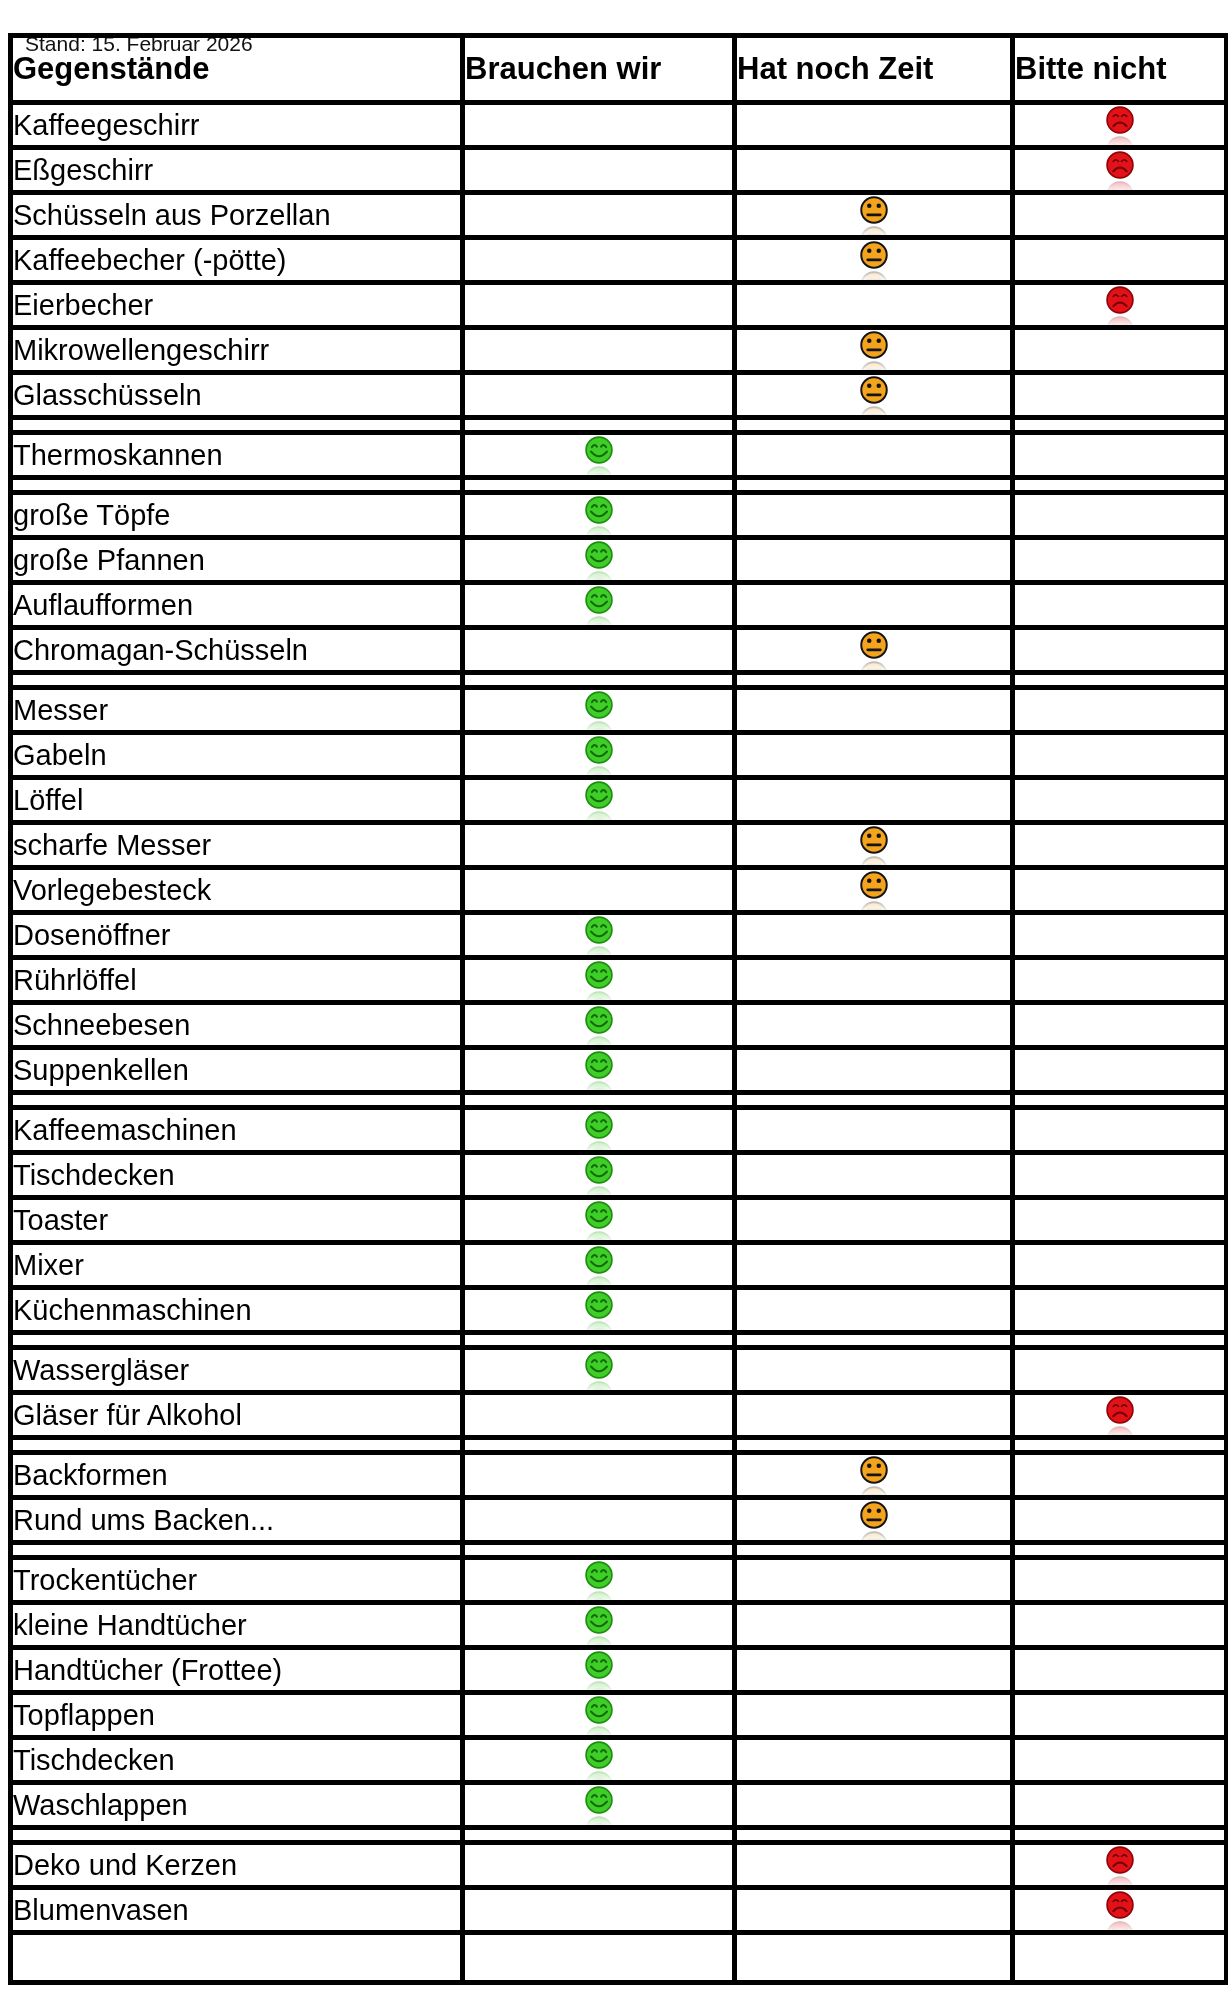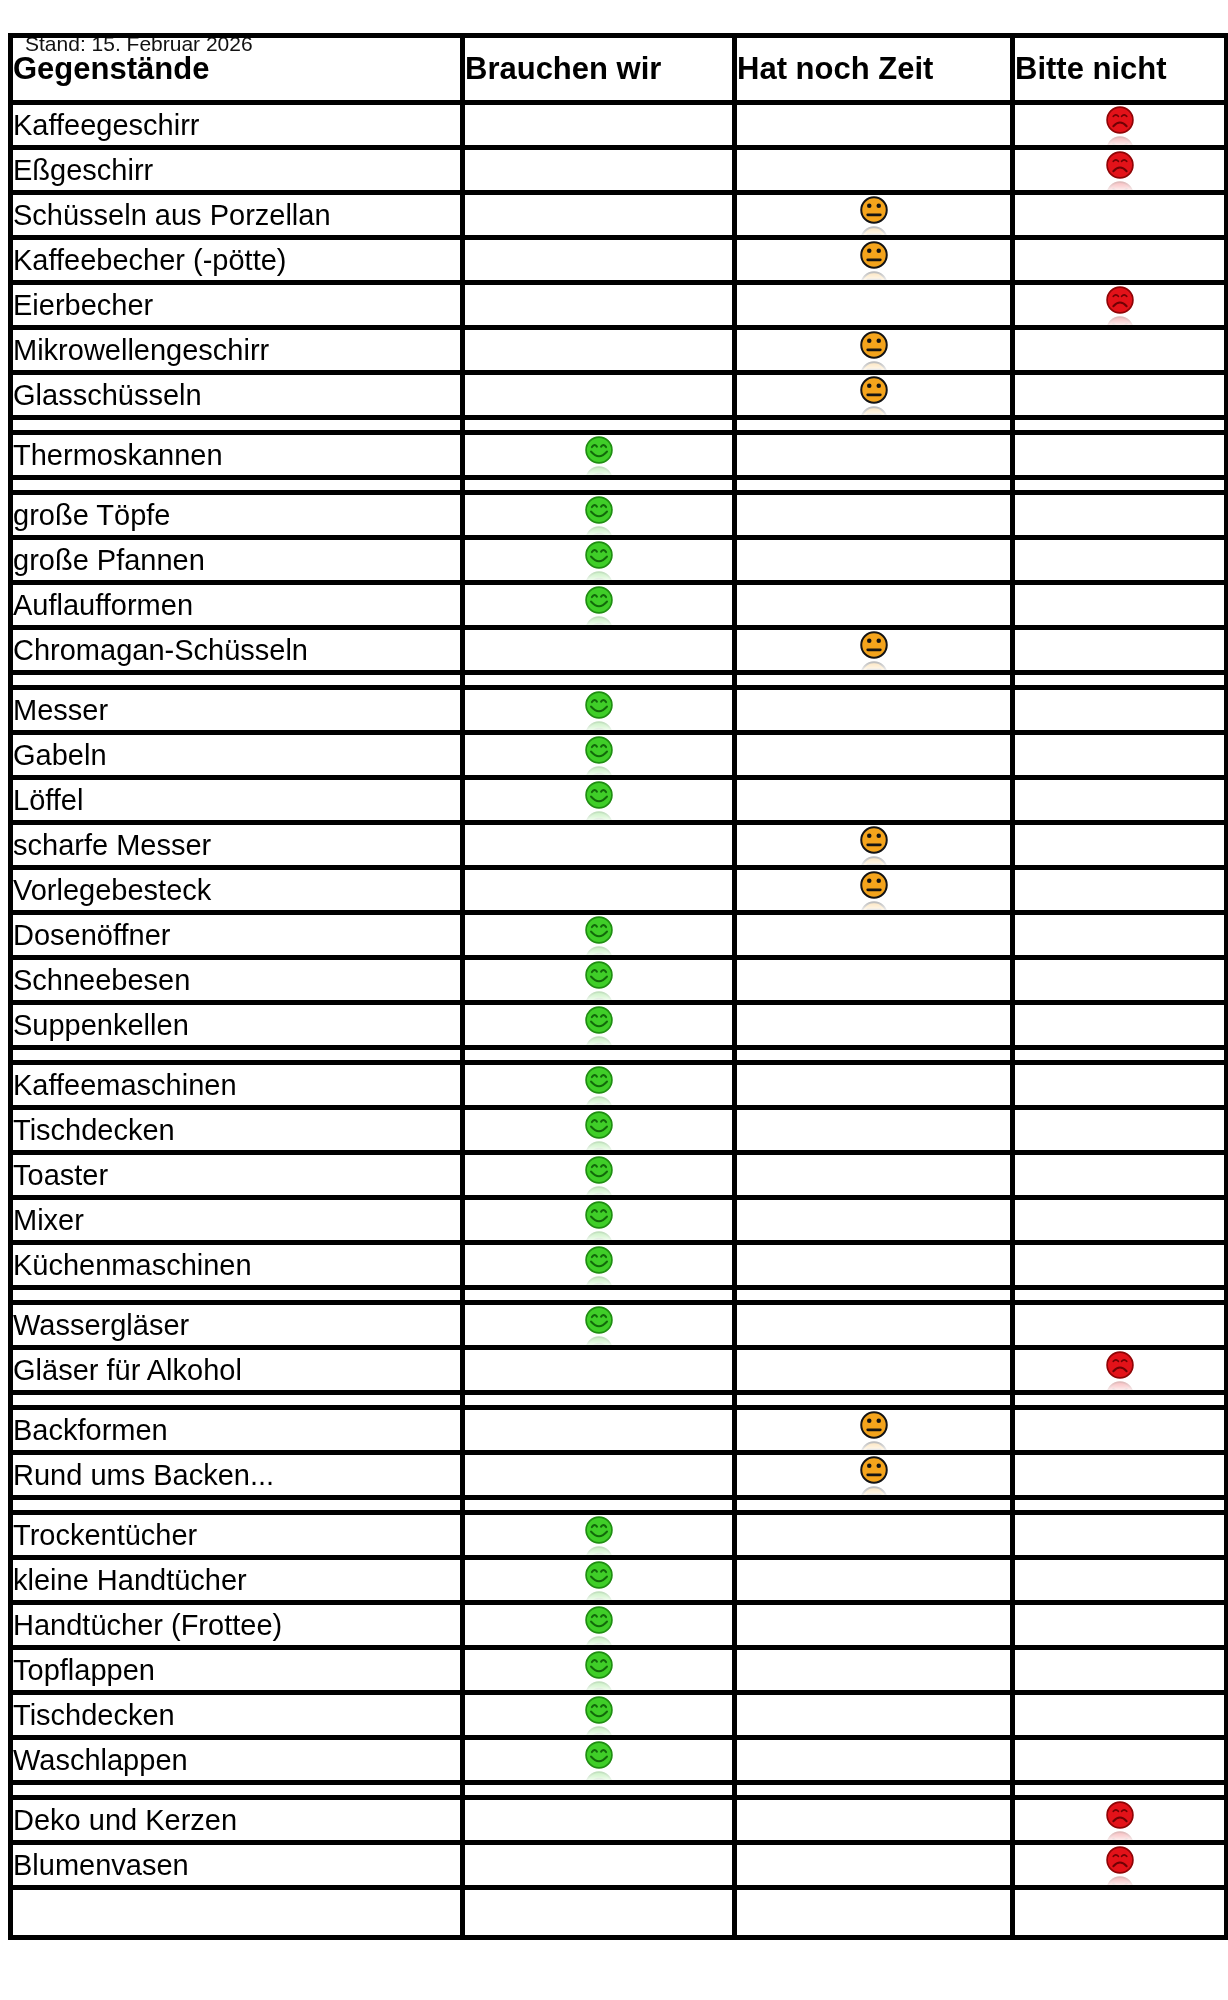--- a/index.html
+++ b/index.html
@@ -371,20 +371,35 @@
             <span class="reflection">
               <svg class="face">
                 <use href="#sym-happy"></use>
               </svg>
             </span>
           </span></td>
         <td class="icon-cell"></td>
         <td class="icon-cell"></td>
       </tr>
       <tr>
+        <td class="label-cell">Rührlöffel</td>
+        <td class="icon-cell"><span class="icon-stack">
+            <svg class="face">
+              <use href="#sym-happy"></use>
+            </svg>
+            <span class="reflection">
+              <svg class="face">
+                <use href="#sym-happy"></use>
+              </svg>
+            </span>
+          </span></td>
+        <td class="icon-cell"></td>
+        <td class="icon-cell"></td>
+      </tr>
+      <tr>
         <td class="label-cell">Schneebesen</td>
         <td class="icon-cell"><span class="icon-stack">
             <svg class="face">
               <use href="#sym-happy"></use>
             </svg>
             <span class="reflection">
               <svg class="face">
                 <use href="#sym-happy"></use>
               </svg>
             </span>

